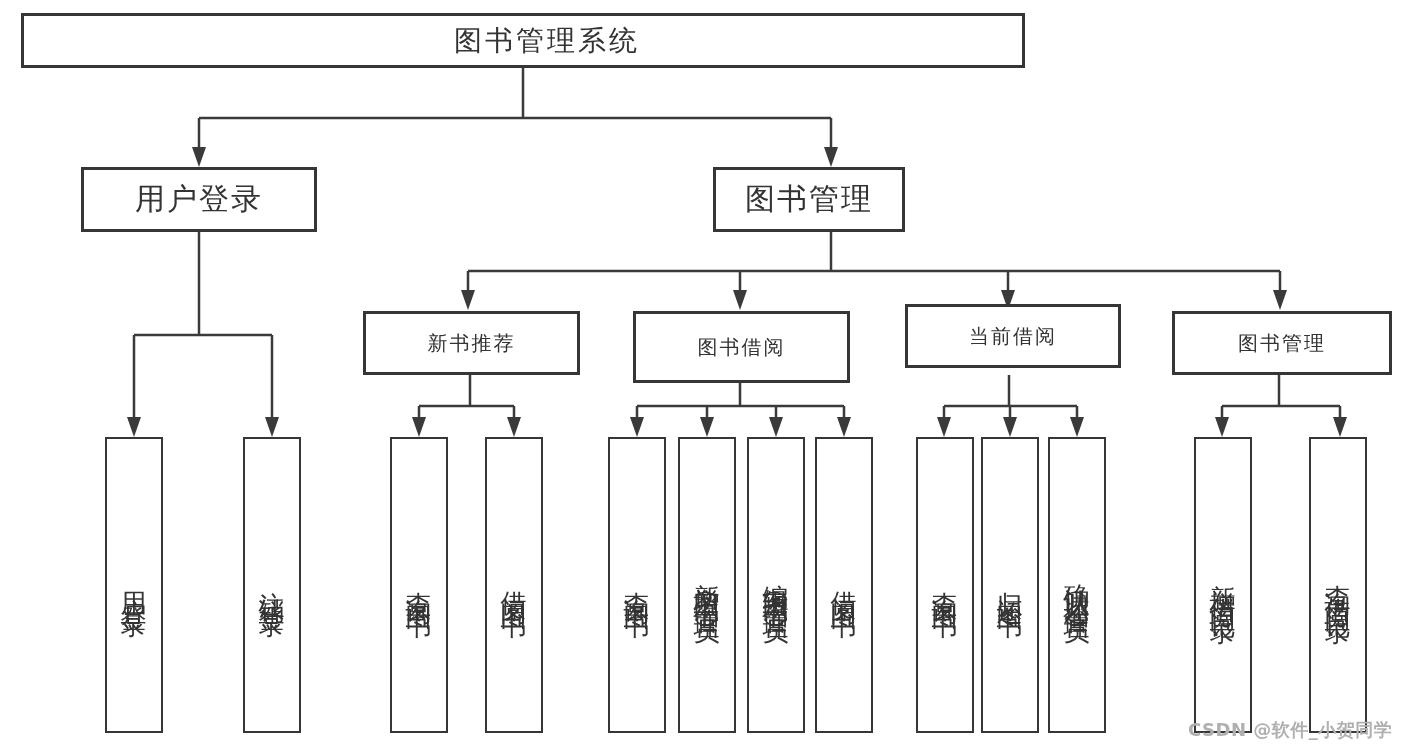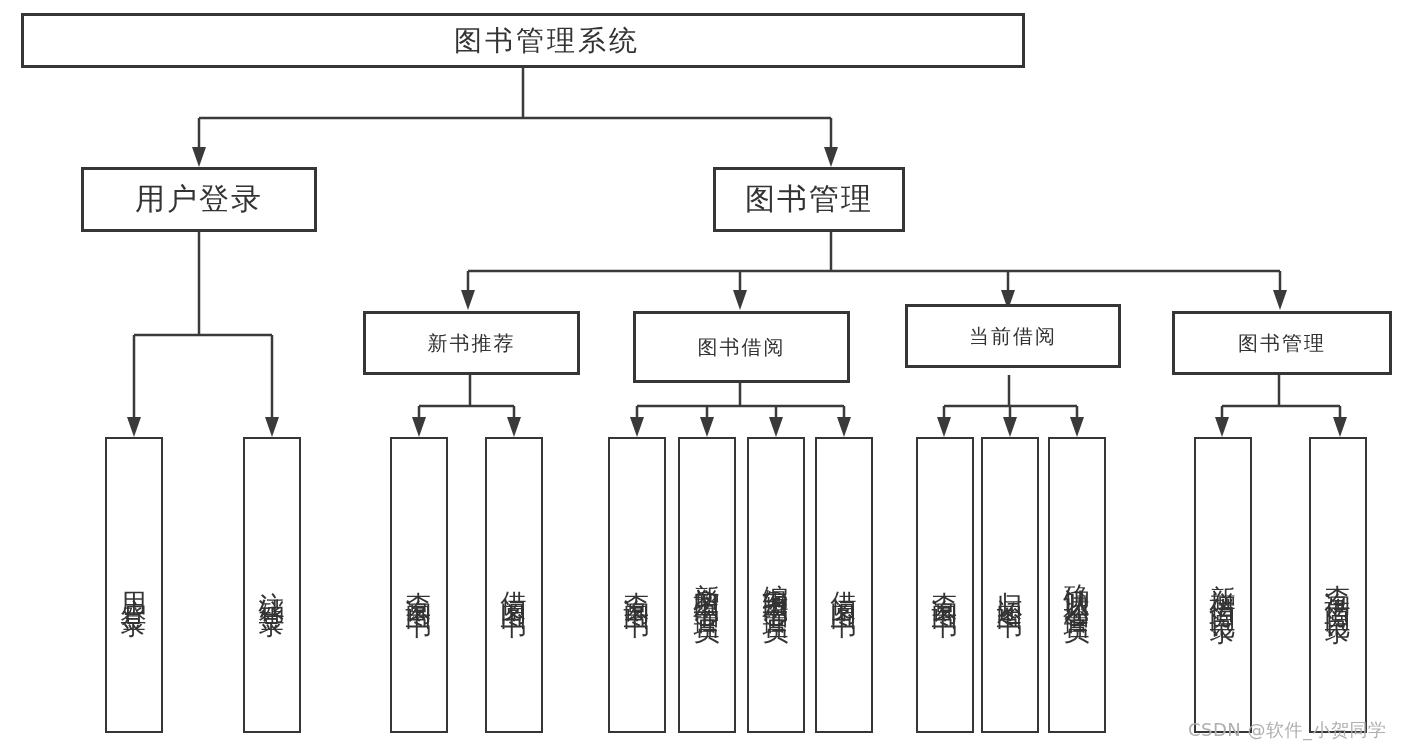--- a/index.html
+++ b/index.html
@@ -31,20 +31,21 @@
   .vbox{top:437px;width:58px;height:296px;border-width:2.5px;}
   .vtext{
     writing-mode:vertical-rl;text-orientation:mixed;
     font-size:26px;line-height:1;letter-spacing:7px;
   }
   .vtext.long{letter-spacing:5px;}
   .watermark{
     position:absolute;left:1188px;top:718px;z-index:5;
     font-size:18px;letter-spacing:0.5px;white-space:nowrap;
     color:var(--watermark-color,#b0b0b0);
+    font-weight:bold;
   }
 </style>
 </head>
 <body>
 
 <div class="canvas">
 
   <svg class="connectors" width="1405" height="747" viewBox="0 0 1405 747">
     <defs>
       <path id="ah" d="M-7,-20 L7,-20 L0,0 Z"></path>

